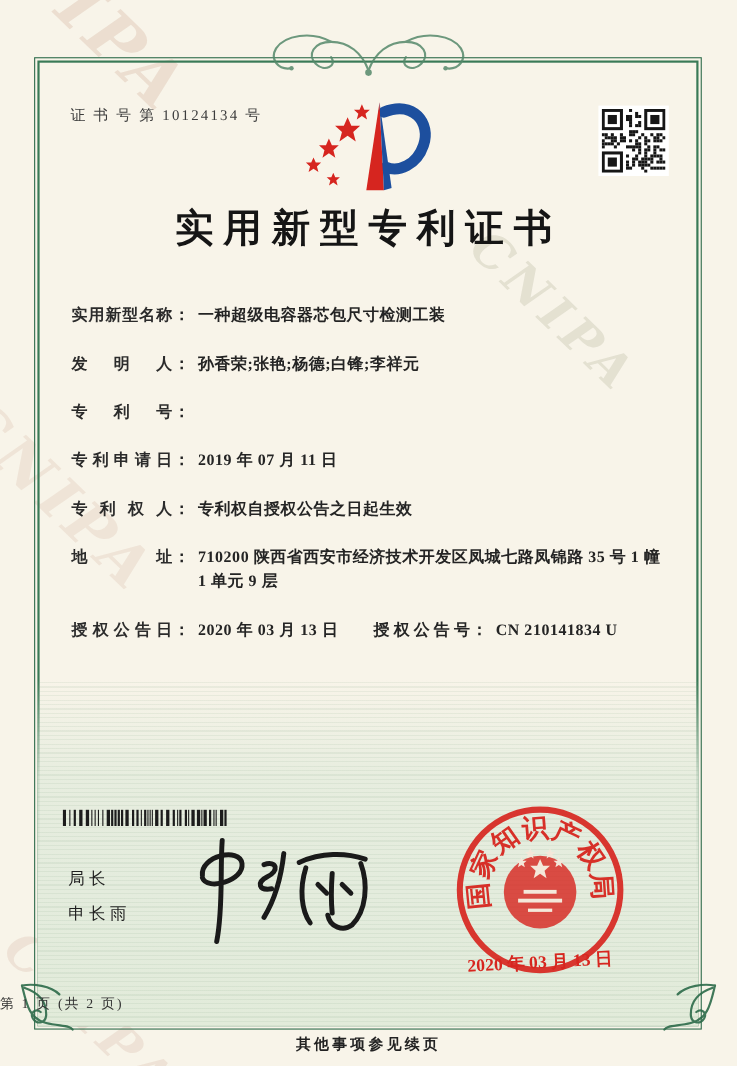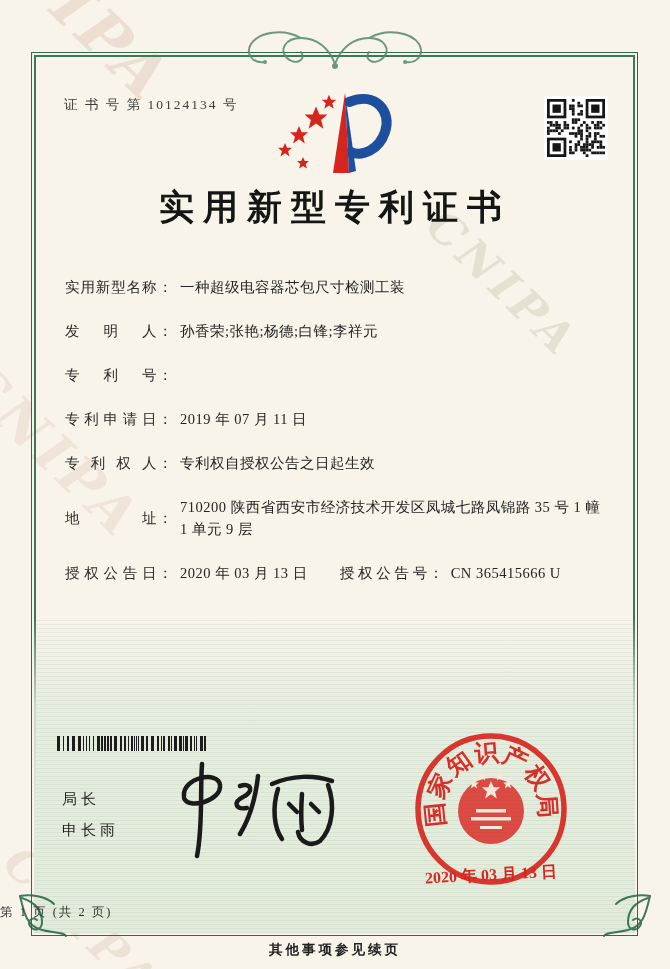--- a/index.html
+++ b/index.html
@@ -34,22 +34,22 @@
   .corner-r{left:602px;top:892px;transform:scaleX(-1);}
 
   .certno{position:absolute;left:64px;top:96px;font-size:13.5px;letter-spacing:2px;color:#3c3c3c;}
   .logo{position:absolute;left:272px;top:88px;}
   .qr{position:absolute;left:544px;top:96px;width:64px;height:64px;background:#fff;padding:3px;box-sizing:border-box;}
 
   .title{position:absolute;left:0;right:0;top:184px;text-align:center;font-size:35px;font-weight:700;
          letter-spacing:9px;color:#151515;}
 
   .fields{position:absolute;left:65px;top:276px;width:548px;}
-  .frow{display:flex;align-items:center;margin-bottom:22px;font-size:14.5px;color:#242424;
-        letter-spacing:.5px;line-height:22px;}
+  .frow{display:flex;align-items:flex-start;margin-bottom:22px;font-size:14.5px;color:#242424;
+        letter-spacing:.5px;line-height:22px;font-weight:bold;}
   .flabel{flex:none;width:92px;text-align:justify;text-align-last:justify;color:#2b2b2b;}
   .fcolon{flex:none;margin:0 7px 0 1px;}
   .fvalue{max-width:428px;}
   .pair2{display:flex;margin-left:32px;}
   .flabel2{flex:none;width:88px;text-align:justify;text-align-last:justify;}
 
   .paras{position:absolute;left:65px;top:564px;width:542px;font-size:13.8px;line-height:27px;
          letter-spacing:1.2px;color:#2b2b2b;text-align:justify;}
   .paras p{margin:0;text-indent:2em;}
 
@@ -288,21 +288,21 @@
           <span class="fcolon">：</span>
         <span class="fvalue">710200 陕西省西安市经济技术开发区凤城七路凤锦路 35 号 1 幢 1 单元 9 层</span>
       </div>
       <div class="frow">
         <span class="flabel">授权公告日</span>
           <span class="fcolon">：</span>
         <span class="fvalue">2020 年 03 月 13 日</span>
         <span class="pair2">
           <span class="flabel2">授权公告号</span>
             <span class="fcolon">：</span>
-          <span>CN 365415666 U</span>
+          <span>CN 210141834 U</span>
         </span>
       </div>
     </div>
 
     <div class="paras">
     </div>
 
     <div class="barcode" id="barcode"><div style="display: inline-block; height: 100%; vertical-align: top; width: 3px; background: rgb(28, 28, 28);"></div><div style="display: inline-block; height: 100%; vertical-align: top; width: 3px; background: transparent;"></div><div style="display: inline-block; height: 100%; vertical-align: top; width: 1px; background: rgb(28, 28, 28);"></div><div style="display: inline-block; height: 100%; vertical-align: top; width: 3px; background: transparent;"></div><div style="display: inline-block; height: 100%; vertical-align: top; width: 2px; background: rgb(28, 28, 28);"></div><div style="display: inline-block; height: 100%; vertical-align: top; width: 3px; background: transparent;"></div><div style="display: inline-block; height: 100%; vertical-align: top; width: 3px; background: rgb(28, 28, 28);"></div><div style="display: inline-block; height: 100%; vertical-align: top; width: 3px; background: transparent;"></div><div style="display: inline-block; height: 100%; vertical-align: top; width: 3px; background: rgb(28, 28, 28);"></div><div style="display: inline-block; height: 100%; vertical-align: top; width: 2px; background: transparent;"></div><div style="display: inline-block; height: 100%; vertical-align: top; width: 1px; background: rgb(28, 28, 28);"></div><div style="display: inline-block; height: 100%; vertical-align: top; width: 2px; background: transparent;"></div><div style="display: inline-block; height: 100%; vertical-align: top; width: 1px; background: rgb(28, 28, 28);"></div><div style="display: inline-block; height: 100%; vertical-align: top; width: 2px; background: transparent;"></div><div style="display: inline-block; height: 100%; vertical-align: top; width: 1px; background: rgb(28, 28, 28);"></div><div style="display: inline-block; height: 100%; vertical-align: top; width: 3px; background: transparent;"></div><div style="display: inline-block; height: 100%; vertical-align: top; width: 1px; background: rgb(28, 28, 28);"></div><div style="display: inline-block; height: 100%; vertical-align: top; width: 3px; background: transparent;"></div><div style="display: inline-block; height: 100%; vertical-align: top; width: 3px; background: rgb(28, 28, 28);"></div><div style="display: inline-block; height: 100%; vertical-align: top; width: 1px; background: transparent;"></div><div style="display: inline-block; height: 100%; vertical-align: top; width: 2px; background: rgb(28, 28, 28);"></div><div style="display: inline-block; height: 100%; vertical-align: top; width: 1px; background: transparent;"></div><div style="display: inline-block; height: 100%; vertical-align: top; width: 2px; background: rgb(28, 28, 28);"></div><div style="display: inline-block; height: 100%; vertical-align: top; width: 1px; background: transparent;"></div><div style="display: inline-block; height: 100%; vertical-align: top; width: 2px; background: rgb(28, 28, 28);"></div><div style="display: inline-block; height: 100%; vertical-align: top; width: 1px; background: transparent;"></div><div style="display: inline-block; height: 100%; vertical-align: top; width: 2px; background: rgb(28, 28, 28);"></div><div style="display: inline-block; height: 100%; vertical-align: top; width: 2px; background: transparent;"></div><div style="display: inline-block; height: 100%; vertical-align: top; width: 3px; background: rgb(28, 28, 28);"></div><div style="display: inline-block; height: 100%; vertical-align: top; width: 3px; background: transparent;"></div><div style="display: inline-block; height: 100%; vertical-align: top; width: 2px; background: rgb(28, 28, 28);"></div><div style="display: inline-block; height: 100%; vertical-align: top; width: 2px; background: transparent;"></div><div style="display: inline-block; height: 100%; vertical-align: top; width: 2px; background: rgb(28, 28, 28);"></div><div style="display: inline-block; height: 100%; vertical-align: top; width: 2px; background: transparent;"></div><div style="display: inline-block; height: 100%; vertical-align: top; width: 1px; background: rgb(28, 28, 28);"></div><div style="display: inline-block; height: 100%; vertical-align: top; width: 2px; background: transparent;"></div><div style="display: inline-block; height: 100%; vertical-align: top; width: 2px; background: rgb(28, 28, 28);"></div><div style="display: inline-block; height: 100%; vertical-align: top; width: 1px; background: transparent;"></div><div style="display: inline-block; height: 100%; vertical-align: top; width: 1px; background: rgb(28, 28, 28);"></div><div style="display: inline-block; height: 100%; vertical-align: top; width: 1px; background: transparent;"></div><div style="display: inline-block; height: 100%; vertical-align: top; width: 1px; background: rgb(28, 28, 28);"></div><div style="display: inline-block; height: 100%; vertical-align: top; width: 1px; background: transparent;"></div><div style="display: inline-block; height: 100%; vertical-align: top; width: 1px; background: rgb(28, 28, 28);"></div><div style="display: inline-block; height: 100%; vertical-align: top; width: 2px; background: transparent;"></div><div style="display: inline-block; height: 100%; vertical-align: top; width: 3px; background: rgb(28, 28, 28);"></div><div style="display: inline-block; height: 100%; vertical-align: top; width: 2px; background: transparent;"></div><div style="display: inline-block; height: 100%; vertical-align: top; width: 2px; background: rgb(28, 28, 28);"></div><div style="display: inline-block; height: 100%; vertical-align: top; width: 3px; background: transparent;"></div><div style="display: inline-block; height: 100%; vertical-align: top; width: 3px; background: rgb(28, 28, 28);"></div><div style="display: inline-block; height: 100%; vertical-align: top; width: 3px; background: transparent;"></div><div style="display: inline-block; height: 100%; vertical-align: top; width: 2px; background: rgb(28, 28, 28);"></div><div style="display: inline-block; height: 100%; vertical-align: top; width: 2px; background: transparent;"></div><div style="display: inline-block; height: 100%; vertical-align: top; width: 1px; background: rgb(28, 28, 28);"></div><div style="display: inline-block; height: 100%; vertical-align: top; width: 1px; background: transparent;"></div><div style="display: inline-block; height: 100%; vertical-align: top; width: 2px; background: rgb(28, 28, 28);"></div><div style="display: inline-block; height: 100%; vertical-align: top; width: 3px; background: transparent;"></div><div style="display: inline-block; height: 100%; vertical-align: top; width: 2px; background: rgb(28, 28, 28);"></div><div style="display: inline-block; height: 100%; vertical-align: top; width: 1px; background: transparent;"></div><div style="display: inline-block; height: 100%; vertical-align: top; width: 1px; background: rgb(28, 28, 28);"></div><div style="display: inline-block; height: 100%; vertical-align: top; width: 2px; background: transparent;"></div><div style="display: inline-block; height: 100%; vertical-align: top; width: 3px; background: rgb(28, 28, 28);"></div><div style="display: inline-block; height: 100%; vertical-align: top; width: 2px; background: transparent;"></div><div style="display: inline-block; height: 100%; vertical-align: top; width: 3px; background: rgb(28, 28, 28);"></div><div style="display: inline-block; height: 100%; vertical-align: top; width: 1px; background: transparent;"></div><div style="display: inline-block; height: 100%; vertical-align: top; width: 1px; background: rgb(28, 28, 28);"></div><div style="display: inline-block; height: 100%; vertical-align: top; width: 1px; background: transparent;"></div><div style="display: inline-block; height: 100%; vertical-align: top; width: 3px; background: rgb(28, 28, 28);"></div><div style="display: inline-block; height: 100%; vertical-align: top; width: 2px; background: transparent;"></div><div style="display: inline-block; height: 100%; vertical-align: top; width: 2px; background: rgb(28, 28, 28);"></div><div style="display: inline-block; height: 100%; vertical-align: top; width: 2px; background: transparent;"></div><div style="display: inline-block; height: 100%; vertical-align: top; width: 1px; background: rgb(28, 28, 28);"></div><div style="display: inline-block; height: 100%; vertical-align: top; width: 1px; background: transparent;"></div><div style="display: inline-block; height: 100%; vertical-align: top; width: 1px; background: rgb(28, 28, 28);"></div><div style="display: inline-block; height: 100%; vertical-align: top; width: 3px; background: transparent;"></div><div style="display: inline-block; height: 100%; vertical-align: top; width: 3px; background: rgb(28, 28, 28);"></div><div style="display: inline-block; height: 100%; vertical-align: top; width: 1px; background: transparent;"></div><div style="display: inline-block; height: 100%; vertical-align: top; width: 2px; background: rgb(28, 28, 28);"></div><div style="display: inline-block; height: 100%; vertical-align: top; width: 1px; background: transparent;"></div></div>
 
     <div class="signer">

